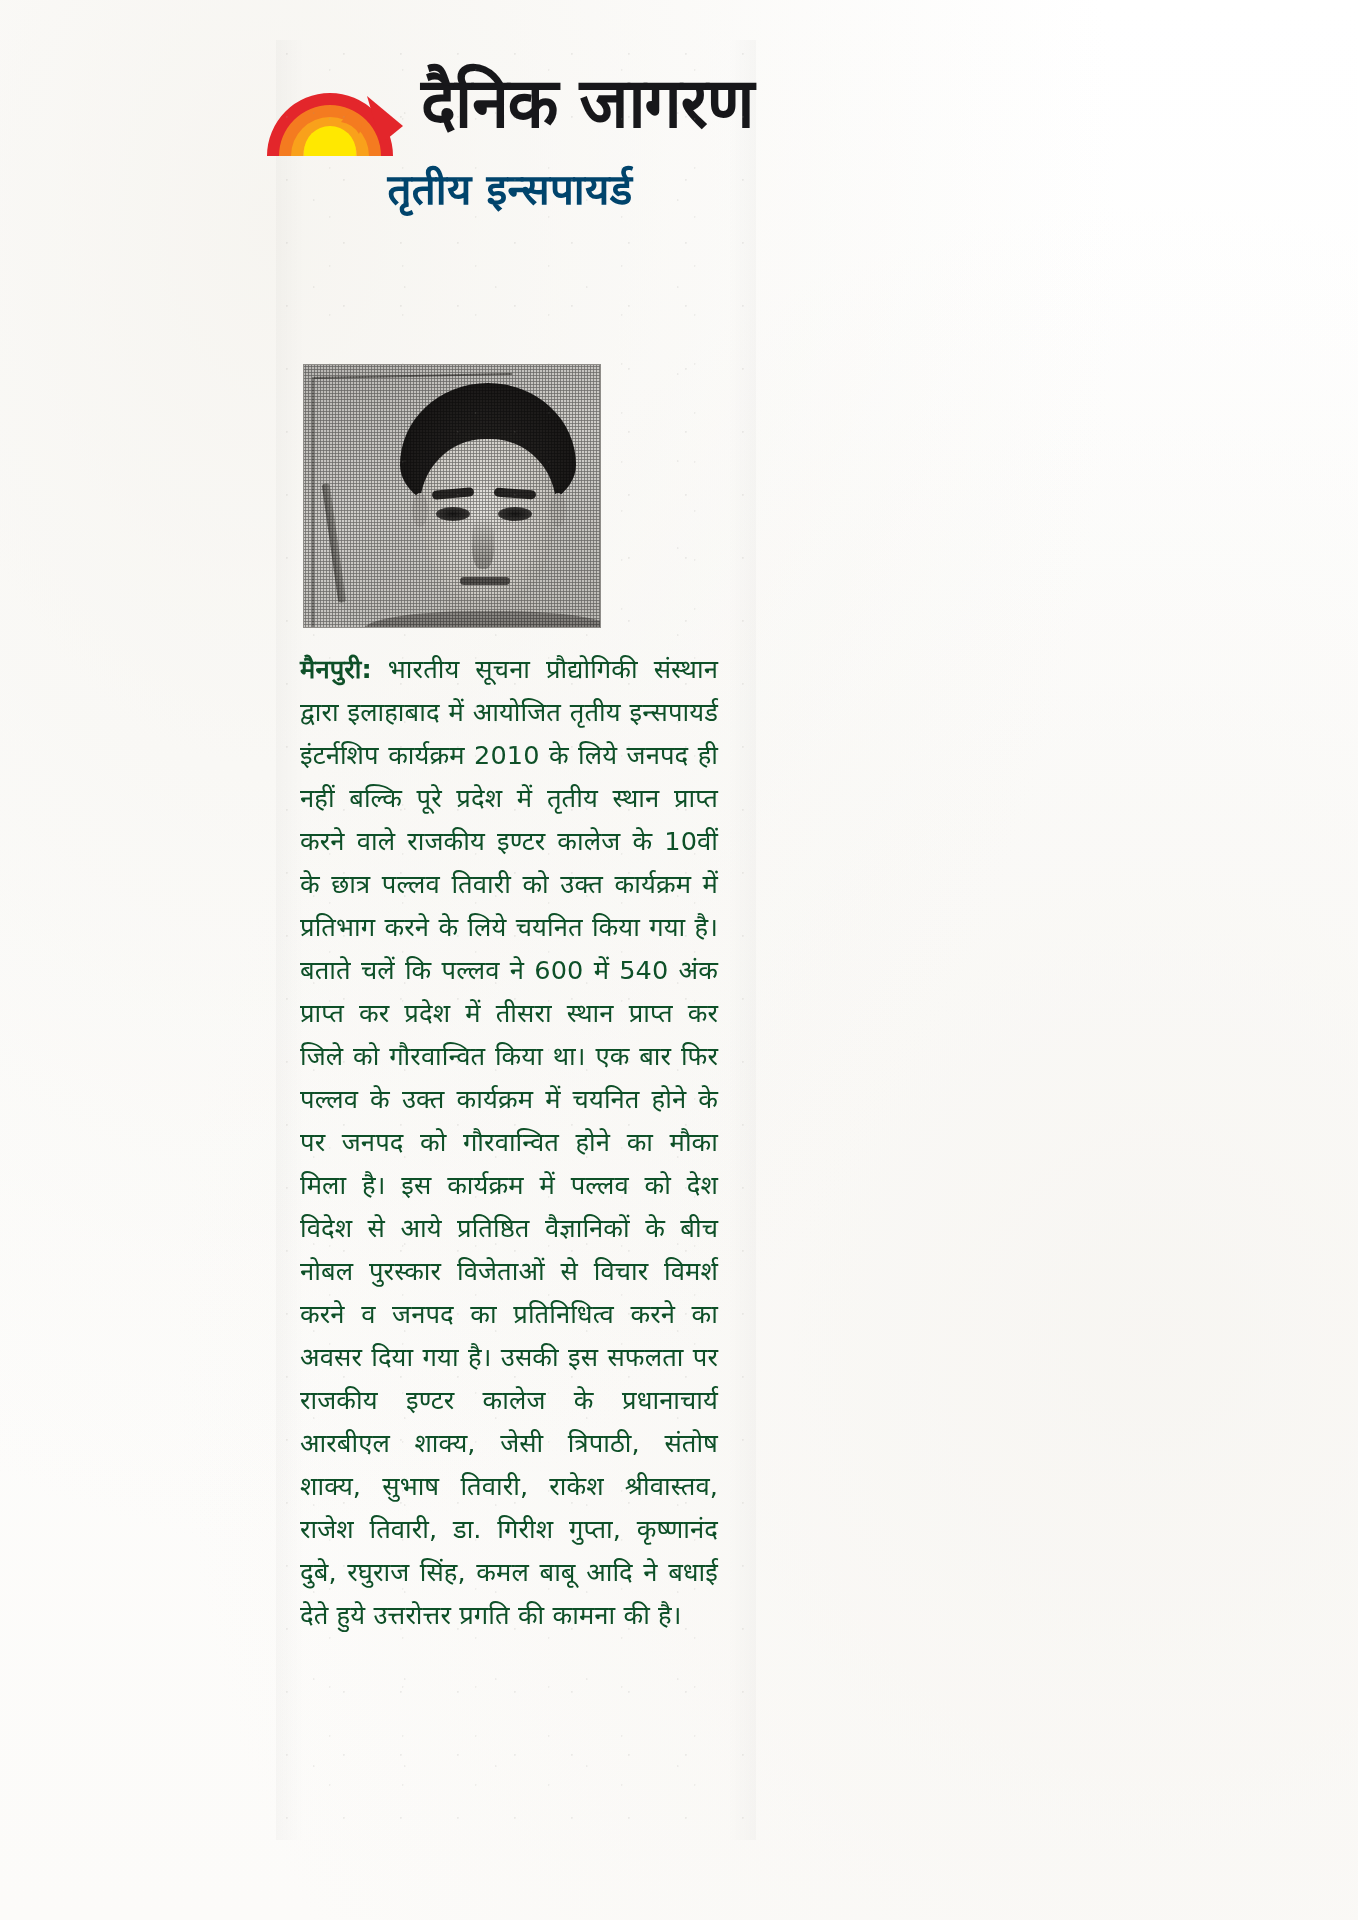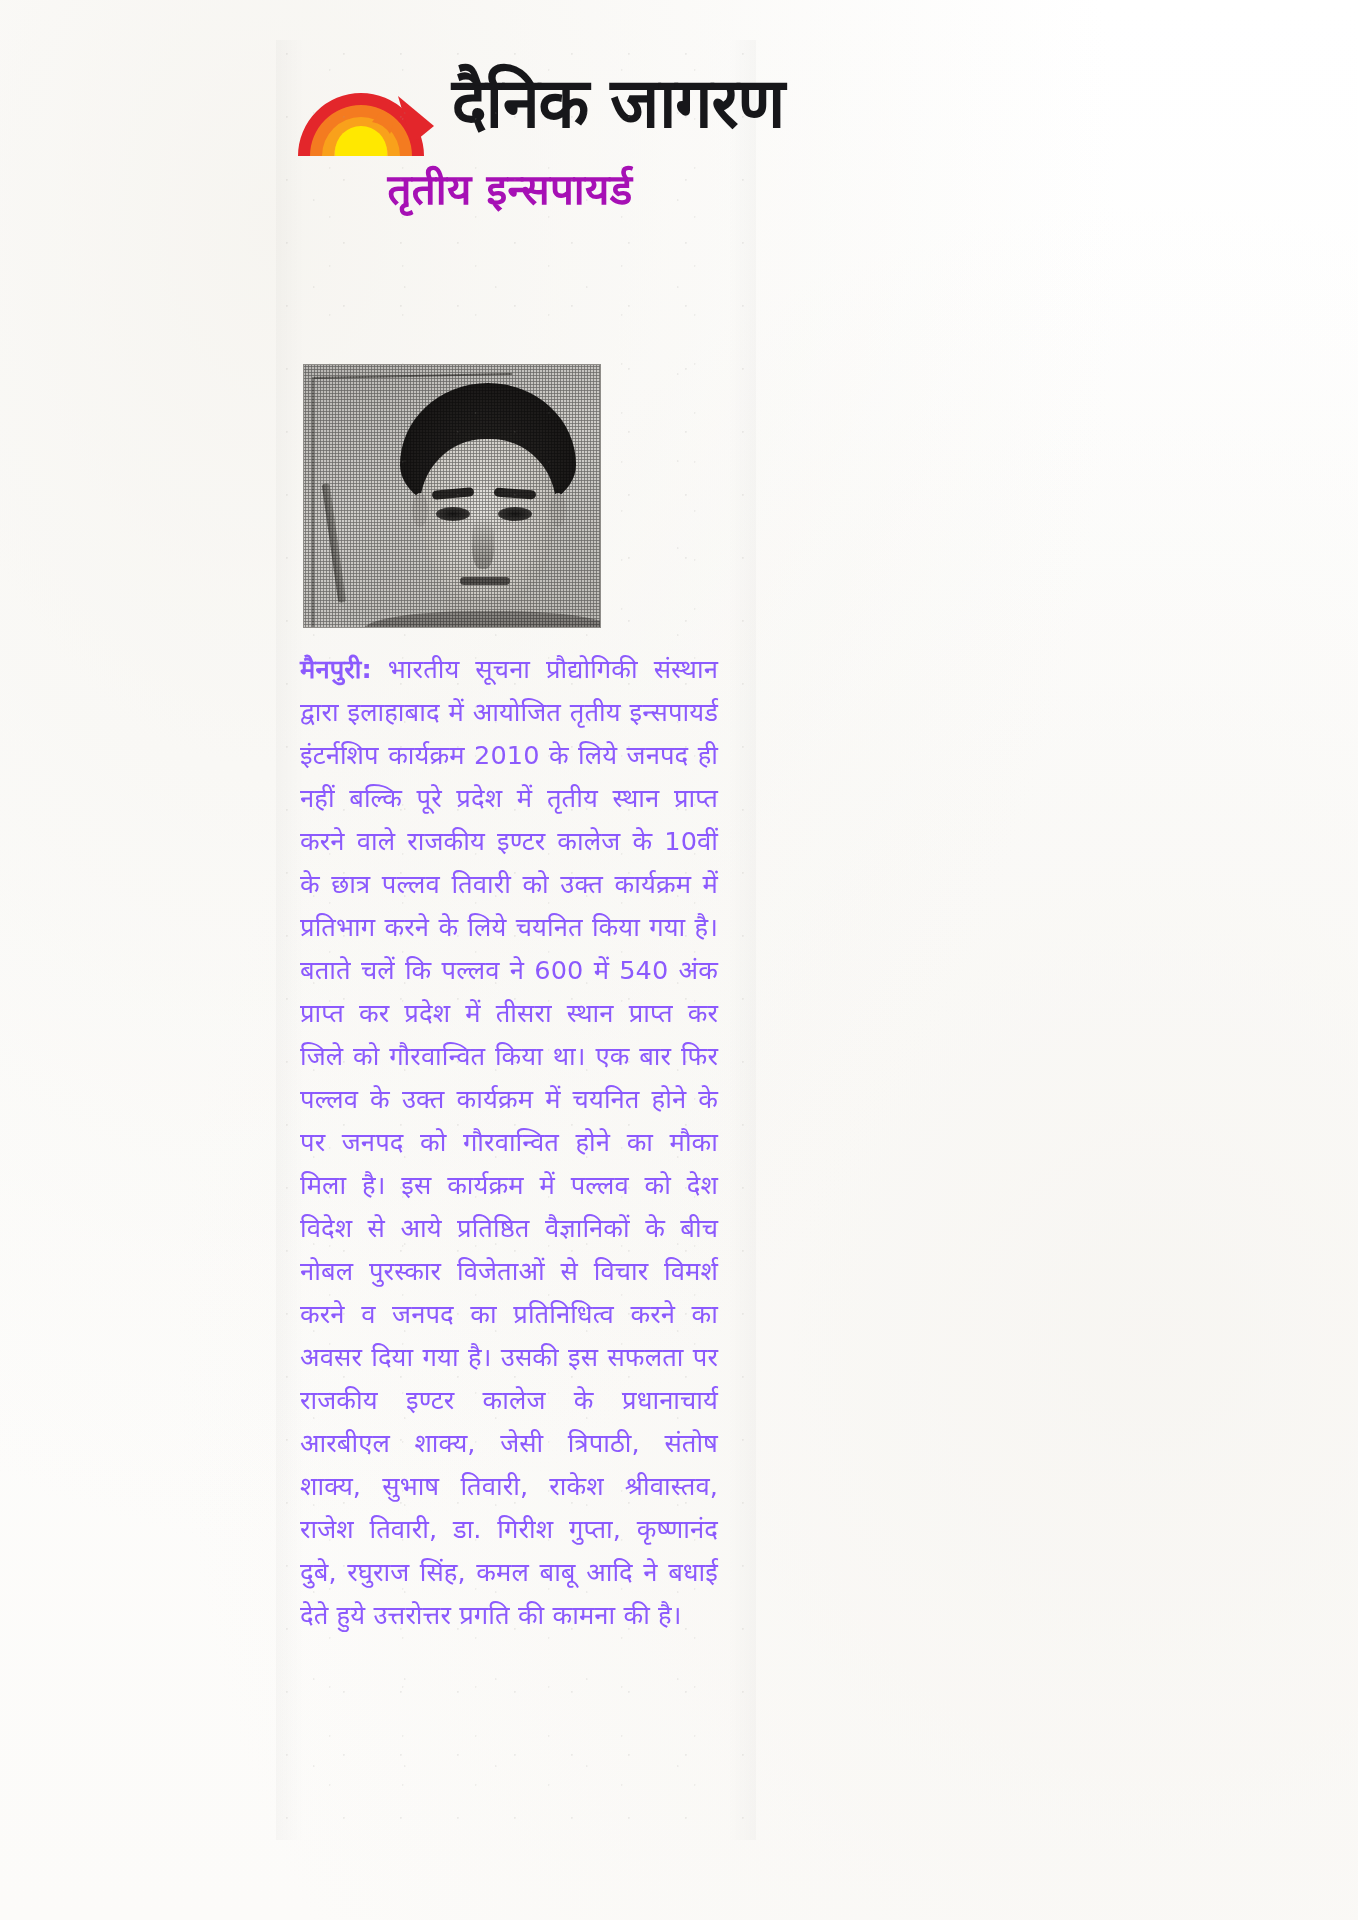--- a/index.html
+++ b/index.html
@@ -43,21 +43,20 @@
   
   .masthead {
     position: absolute;
     left: 255px;
     top: 48px;
     width: 560px;
     height: 112px;
     display: flex;
     align-items: center;
     gap: 16px;
-    justify-content: center;
   }
   .sun-logo {
     position: relative;
     width: 150px;
     height: 104px;
     flex: 0 0 auto;
     overflow: hidden;
   }
   .sun-logo svg { display: block; }
 
@@ -72,21 +71,21 @@
     transform: scaleY(1.05);
   }
 
   
   .headline {
     position: absolute;
     left: 290px;
     top: 160px;
     width: 440px;
     text-align: center;
-    color: #a21caf;
+    color: #0c4a6e;
     font-family: "DejaVu Sans", "Liberation Sans", sans-serif;
     font-weight: 700;
     font-size: 42px;
     line-height: 1.42;
     letter-spacing: 0.3px;
     filter: contrast(1.12);
   }
   .headline .hl-line { display: block; }
 
   
@@ -202,21 +201,21 @@
     background: linear-gradient(180deg,#8d8a86 0%, #6f6c68 100%);
     border-radius: 46% 46% 0 0;
   }
 
   
   .article-body {
     position: absolute;
     left: 300px;
     top: 648px;
     width: 418px;
-    color: #8b5cf6;
+    color: #14532d;
     font-family: "DejaVu Sans", "Liberation Sans", sans-serif;
     font-size: 25.6px;
     line-height: 43px;
     text-align: justify;
     text-justify: inter-word;
     letter-spacing: 0.1px;
     filter: contrast(1.06);
   }
   .article-body .dateline {
     font-weight: 700;

